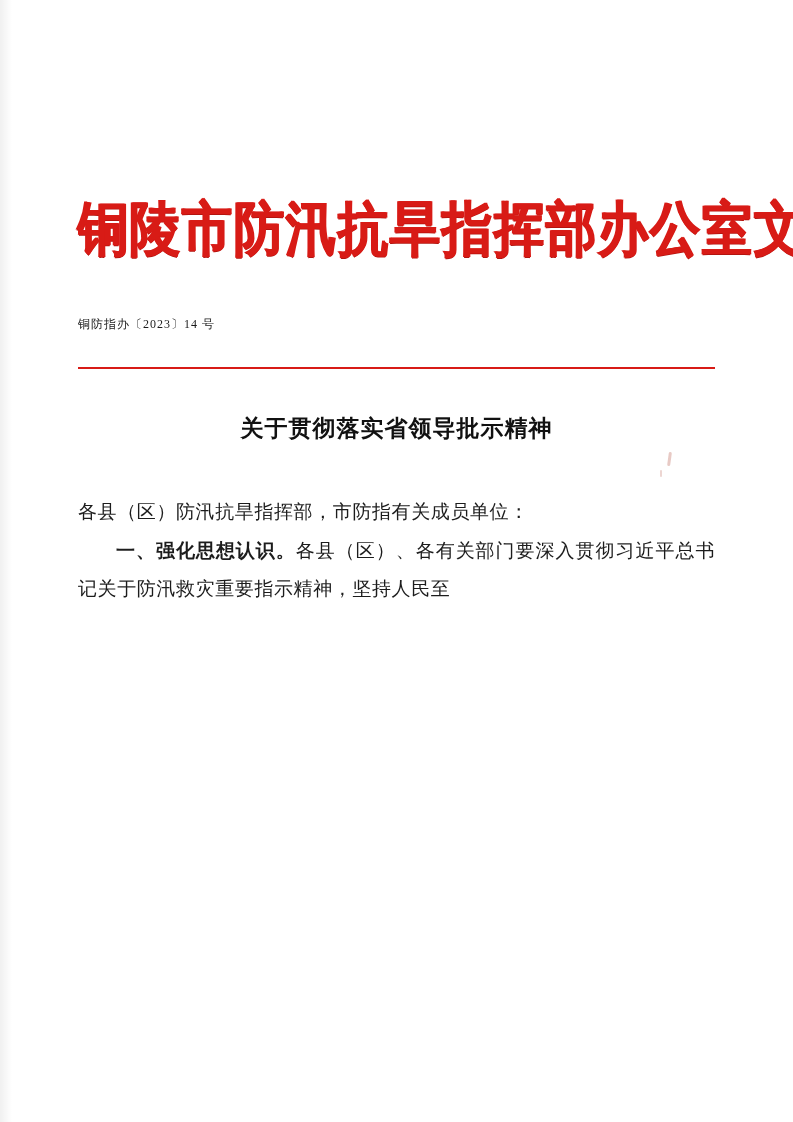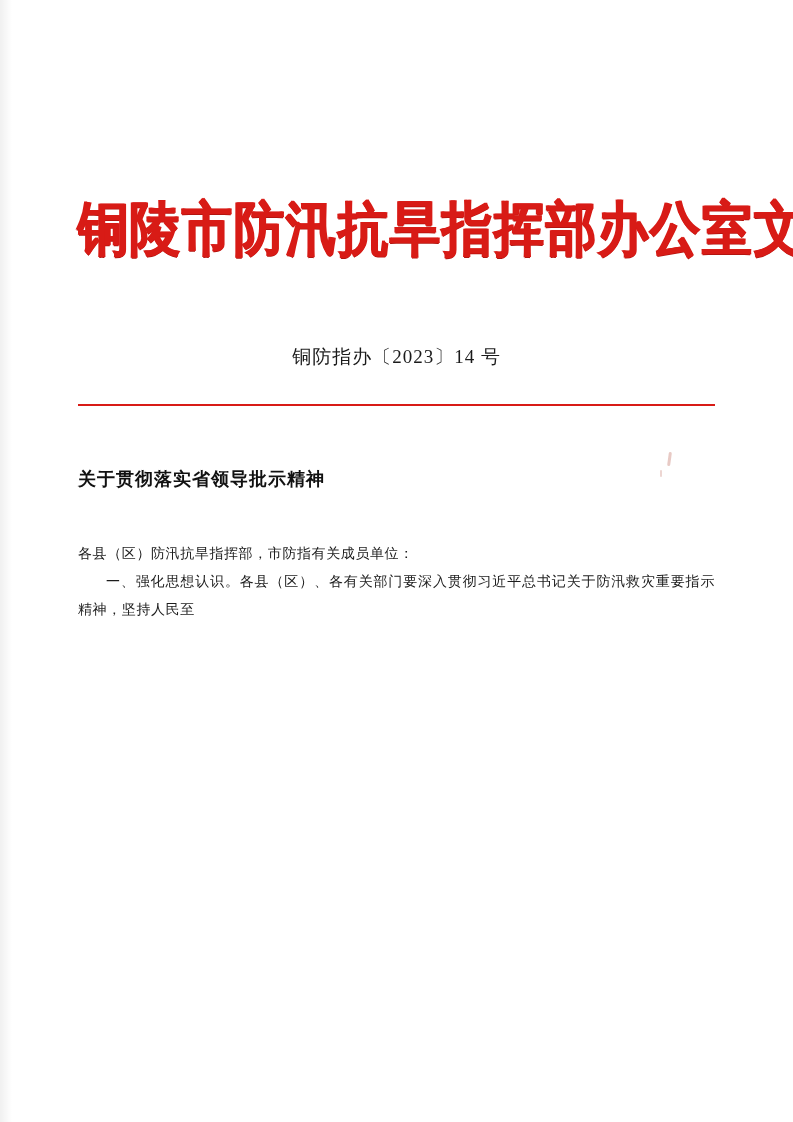--- a/index.html
+++ b/index.html
@@ -35,59 +35,59 @@
     line-height: 1.15;
     white-space: nowrap;
     transform: scaleY(1.18);
     transform-origin: center top;
     text-shadow:
       1px 0 0 #d81b16,
       -1px 0 0 #d81b16,
       0 1px 0 #b3140f;
   }
   .doc-number {
-    text-align: center;
-    margin-top: 90px;
-    font-size: 19px;
+    margin-top: 62px;
+    font-size: 12px;
     letter-spacing: 1px;
     color: #1a1a1a;
   }
   .red-rule {
     margin: 34px 0 0 0;
     height: 2.5px;
     background: #d81b16;
     width: 100%;
   }
   .subject {
-    margin-top: 58px;
-    font-size: 18px;
+    text-align: center;
+    margin-top: 40px;
+    font-size: 23px;
     font-weight: bold;
     line-height: 1.75;
     letter-spacing: 1px;
     color: #111;
   }
   .subject .line {
     display: block;
   }
   .body-text {
     margin-top: 44px;
-    font-size: 14px;
+    font-size: 19px;
     line-height: 2.02;
     letter-spacing: 0.6px;
     text-align: justify;
     color: #1c1c1c;
   }
   .body-text p {
     margin: 0;
   }
   .indent {
     text-indent: 2em;
   }
   .bold-run {
-    font-weight: normal;
+    font-weight: bold;
   }
   .mark-dot {
     position: absolute;
     left: 668px;
     top: 452px;
     width: 3px;
     height: 14px;
     background: #e0b8b2;
     opacity: 0.75;
     border-radius: 2px;

